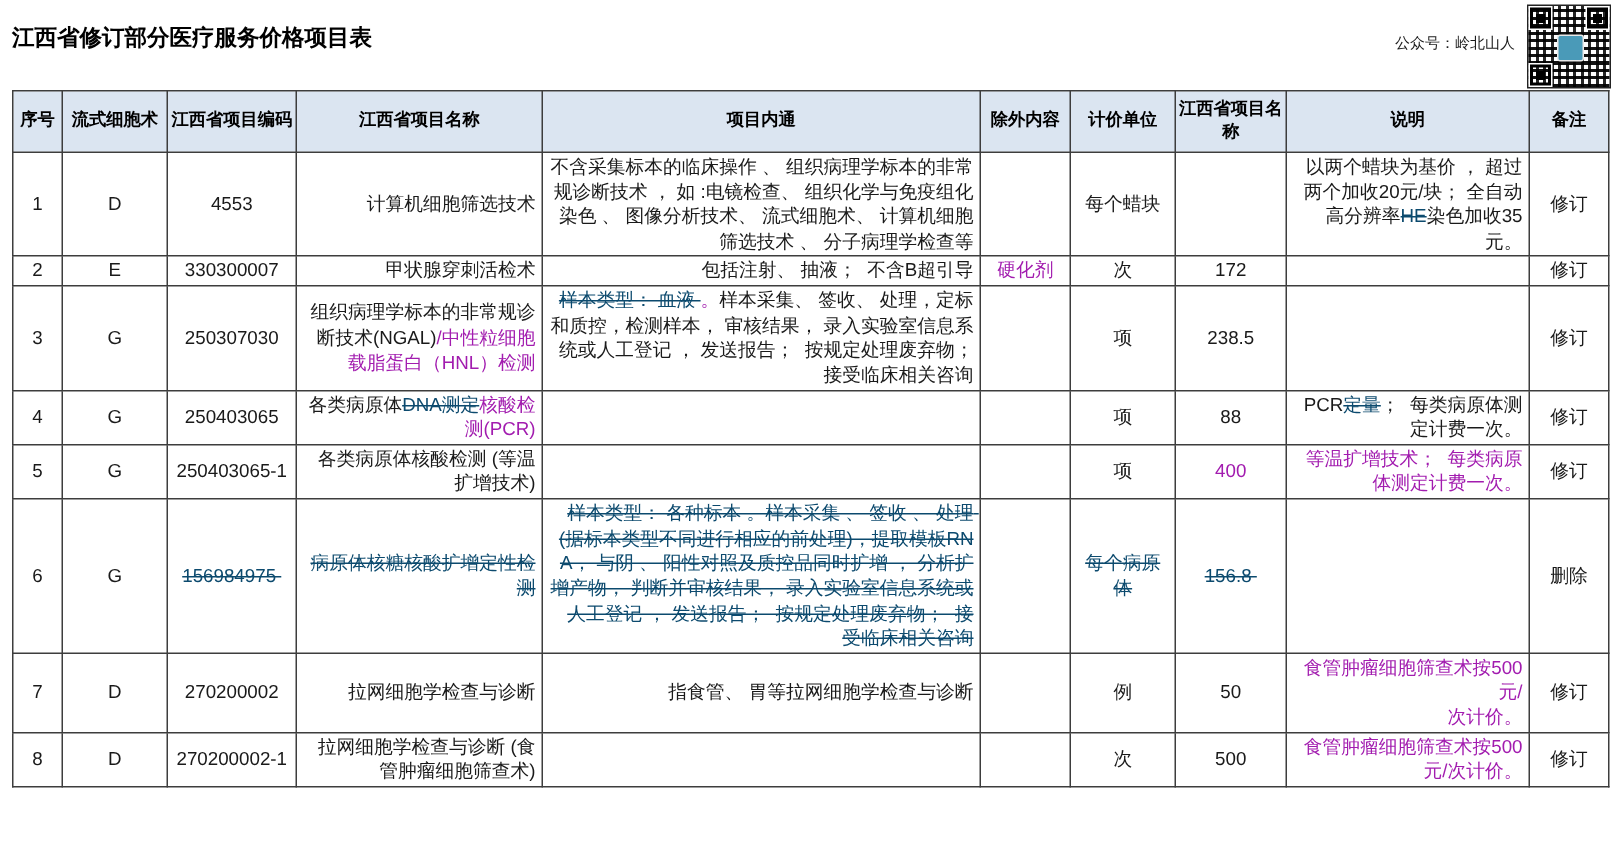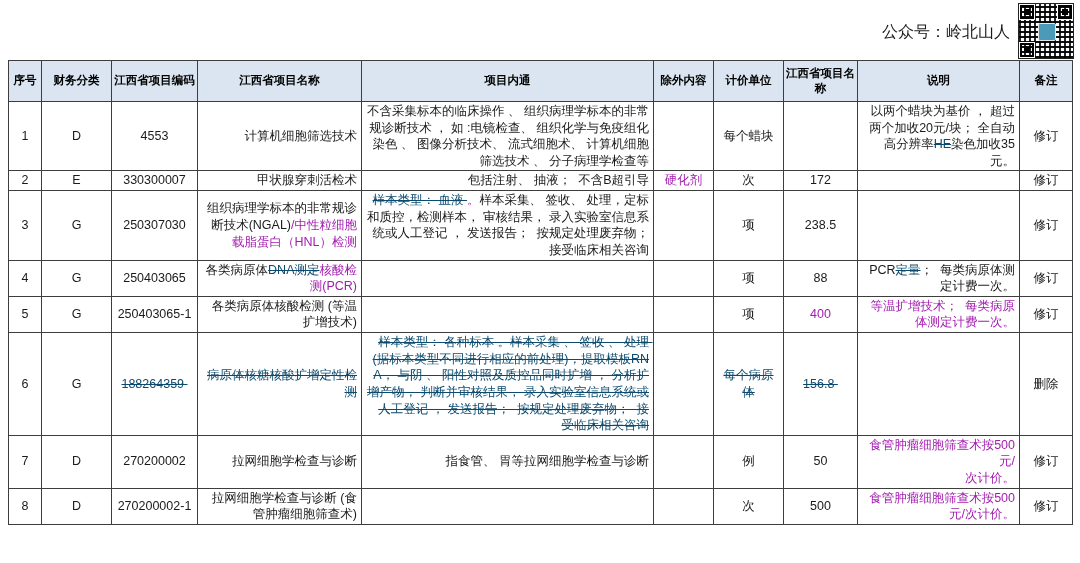--- a/index.html
+++ b/index.html
@@ -1,18 +1,18 @@
 <!DOCTYPE html>
 <html><head>
 <meta charset="utf-8">
 <style>
   html,body{margin:0;padding:0;background:#ffffff;font-family:"Liberation Sans","DejaVu Sans",sans-serif;}
   .page{position:relative;width:1080px;height:563px;background:#fff;overflow:hidden;}
   .title{position:absolute;left:8px;top:16px;font-size:15px;font-weight:bold;color:#000;}
-  .account{position:absolute;right:70px;top:22px;font-size:16px;color:#1a1a1a;}
+  .account{position:absolute;right:70px;top:22px;font-size:10px;color:#1a1a1a;}
   .qr{position:absolute;right:7px;top:4px;width:54px;height:54px;background:
       repeating-linear-gradient(90deg,rgba(0,0,0,.85) 0 2px,transparent 2px 5px),
       repeating-linear-gradient(0deg,#111 0 2px,#fdfdfd 2px 5px);
       outline:1px solid #222;}
   .qr .fp{position:absolute;width:6px;height:6px;padding:2px;border:2px solid #000;background:#000;background-clip:content-box;box-shadow:0 0 0 1px #fff;}
   .qr .fp.tl{left:1px;top:1px}.qr .fp.tr{right:1px;top:1px}.qr .fp.bl{left:1px;bottom:1px}
   .qr .logo{position:absolute;left:19px;top:19px;width:16px;height:16px;background:#4a9ab8;border:1px solid #e8e8e8;border-radius:2px;}
 
   table.price{position:absolute;left:8px;top:60px;border-collapse:collapse;table-layout:fixed;width:1064px;}
   table.price th,table.price td{border:1px solid #3d3d3d;vertical-align:middle;word-break:break-all;}
@@ -20,20 +20,21 @@
   table.price td{font-size:12.5px;color:#1a1a1a;padding:1px 4px;line-height:1.33;white-space:pre-wrap;}
   td.c0,td.c1,td.c2,td.c5,td.c6,td.c7,td.c9{text-align:center;}
   td.c3,td.c4,td.c8{text-align:right;}
   .r{color:#a21caf;}
   .rs{color:#0c4a6e;text-decoration:line-through;}
 </style>
 </head>
 <body>
 
 <div class="page">
+  <div class="title">江西省修订部分医疗服务价格项目表</div>
   <div class="account">公众号：岭北山人</div>
   <div class="qr">
     <i class="fp tl"></i>
     <i class="fp tr"></i>
     <i class="fp bl"></i>
     <i class="logo"></i>
   </div>
 
   <table class="price">
     <colgroup>
@@ -44,21 +45,21 @@
       <col style="width:292px">
         <col style="width:60px">
         <col style="width:70px">
         <col style="width:74px">
       <col style="width:162px">
         <col style="width:53px">
     </colgroup>
     <thead>
       <tr>
           <th>序号</th>
-          <th>财务分类</th>
+          <th>流式细胞术</th>
           <th>江西省项目编码</th>
           <th>江西省项目名称</th>
           <th>项目内通</th>
           <th>除外内容</th>
           <th>计价单位</th>
           <th>江西省项目名称</th>
           <th>说明</th>
           <th>备注</th>
         </tr>
     </thead>
@@ -119,21 +120,21 @@
           <td class="c4"></td>
           <td class="c5"></td>
           <td class="c6"><span>项</span></td>
           <td class="c7"><span class="r">400</span></td>
           <td class="c8"><span class="r">等温扩增技术；  每类病原体测定计费一次。</span></td>
           <td class="c9"><span>修订</span></td>
         </tr>
         <tr>
           <td class="c0"><span>6</span></td>
           <td class="c1"><span>G</span></td>
-          <td class="c2"><span class="rs">188264359 </span></td>
+          <td class="c2"><span class="rs">156984975 </span></td>
           <td class="c3"><span class="rs">病原体核糖核酸扩增定性检测</span></td>
           <td class="c4"><span class="rs">样本类型： 各种标本 。样本采集 、 签收 、 处理 (据标本类型不同进行相应的前处理)，提取模板RNA， 与阴 、 阳性对照及质控品同时扩增 ， 分析扩增产物， 判断并审核结果， 录入实验室信息系统或人工登记 ， 发送报告；  按规定处理废弃物；  接受临床相关咨询</span></td>
           <td class="c5"></td>
           <td class="c6"><span class="rs">每个病原体</span></td>
           <td class="c7"><span class="rs">156.8 </span></td>
           <td class="c8"></td>
           <td class="c9"><span>删除</span></td>
         </tr>
         <tr>
           <td class="c0"><span>7</span></td>

